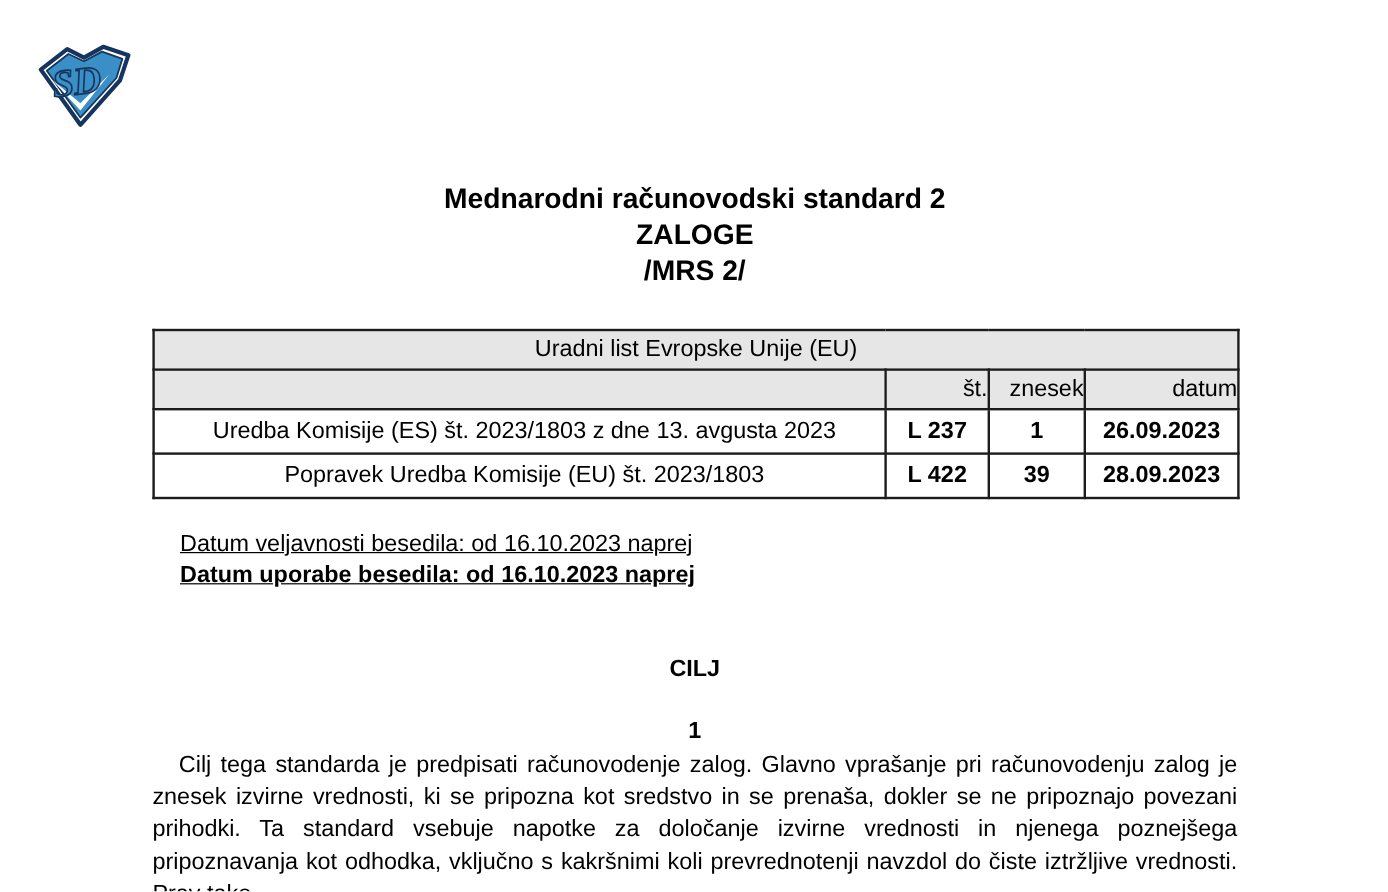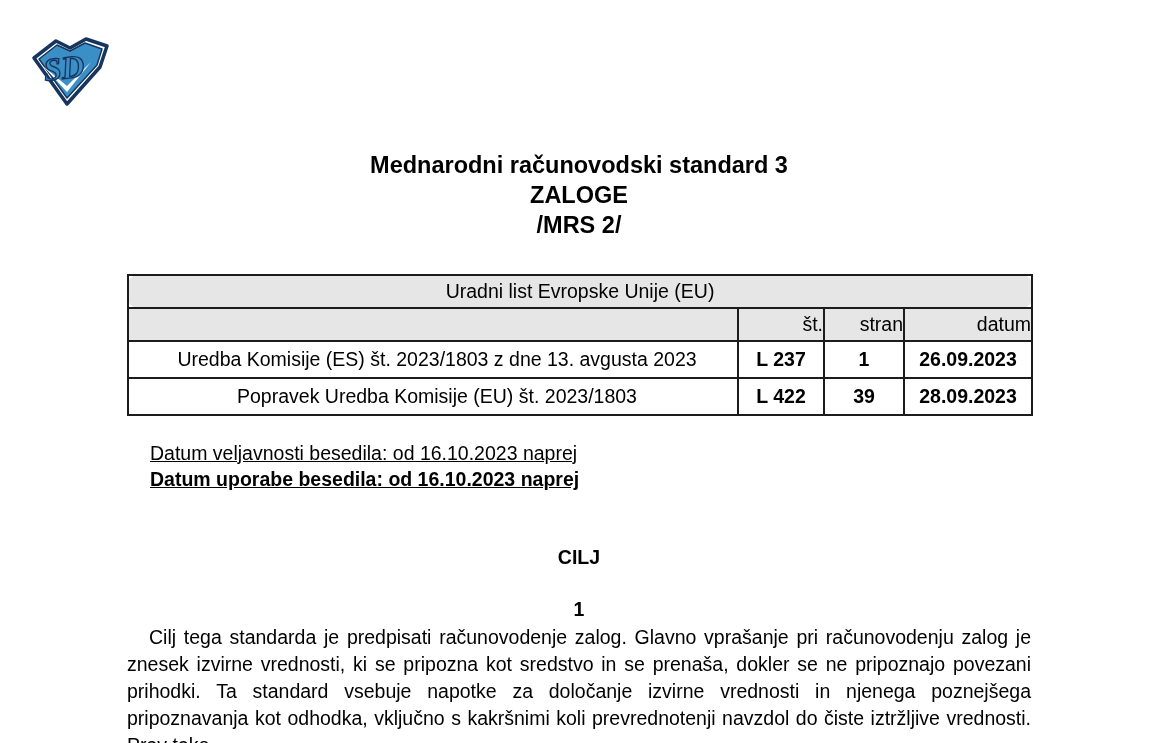--- a/index.html
+++ b/index.html
@@ -22,21 +22,21 @@
     border-collapse:collapse; table-layout:fixed;
     font-size:19.5px;
   }
   .doc-table td {
     border:2px solid #1c1c1c;
     vertical-align:middle;
     overflow:hidden;
     white-space:nowrap;
   }
   .doc-table .hdr { background:#e6e6e6; }
-  .doc-table .caption-cell { height:33px; text-align:center;border-radius:10px; }
+  .doc-table .caption-cell { height:33px; text-align:center; }
   .doc-table .colhead-cell { height:33px; text-align:right; }
   .doc-table .name-cell { height:37px; text-align:center; padding-left:8px; }
   .doc-table .num-cell { height:37px; text-align:center;font-weight:bold; }
   .validity {
     position:absolute; left:150px; top:440px;
     font-size:19.5px; line-height:26px;
   }
   .validity .v1 { text-decoration:underline; }
   .validity .v2 { text-decoration:underline; font-weight:bold; }
   .section-heading {
@@ -61,40 +61,40 @@
   <div class="logo">
     <svg width="82" height="72" viewBox="0 0 82 72" xmlns="http://www.w3.org/2000/svg">
       <polygon points="4,22 26,5 40,12 56,3 77,10 70,31 37,68" fill="#ffffff" stroke="#16355e" stroke-width="3.5" stroke-linejoin="round"></polygon>
       <polygon points="9,23 27,9 40,15 55,7 72,13 67,29 37,62" fill="#3a8fc7" stroke="#16355e" stroke-width="1.5" stroke-linejoin="round"></polygon>
       <polygon points="13,30 37,56 61,26 37,50" fill="#ffffff"></polygon>
       <text x="14" y="42" font-family="Liberation Serif, serif" font-style="italic" font-weight="bold" font-size="32" fill="#3a8fc7" stroke="#16355e" stroke-width="1.4" transform="rotate(-7 40 36)">SD</text>
     </svg>
   </div>
 
   <div class="title-block">
-    <div>Mednarodni računovodski standard 3</div>
+    <div>Mednarodni računovodski standard 2</div>
     <div>ZALOGE</div>
     <div>/MRS 2/</div>
   </div>
 
   <table class="doc-table">
     <colgroup>
       <col style="width:610px">
         <col style="width:86px">
         <col style="width:80px">
         <col style="width:128px">
     </colgroup>
     <tbody>
       <tr>
         <td class="hdr caption-cell" colspan="4">Uradni list Evropske Unije (EU)</td>
       </tr>
       <tr>
         <td class="hdr colhead-cell"></td>
         <td class="hdr colhead-cell">št.</td>
-        <td class="hdr colhead-cell">stran</td>
+        <td class="hdr colhead-cell">znesek</td>
         <td class="hdr colhead-cell">datum</td>
       </tr>
       <tr>
         <td class="name-cell">Uredba Komisije (ES) št. 2023/1803 z dne 13. avgusta 2023</td>
         <td class="num-cell">L 237</td>
         <td class="num-cell">1</td>
         <td class="num-cell">26.09.2023</td>
       </tr>
       <tr>
         <td class="name-cell">Popravek Uredba Komisije (EU) št. 2023/1803</td>

